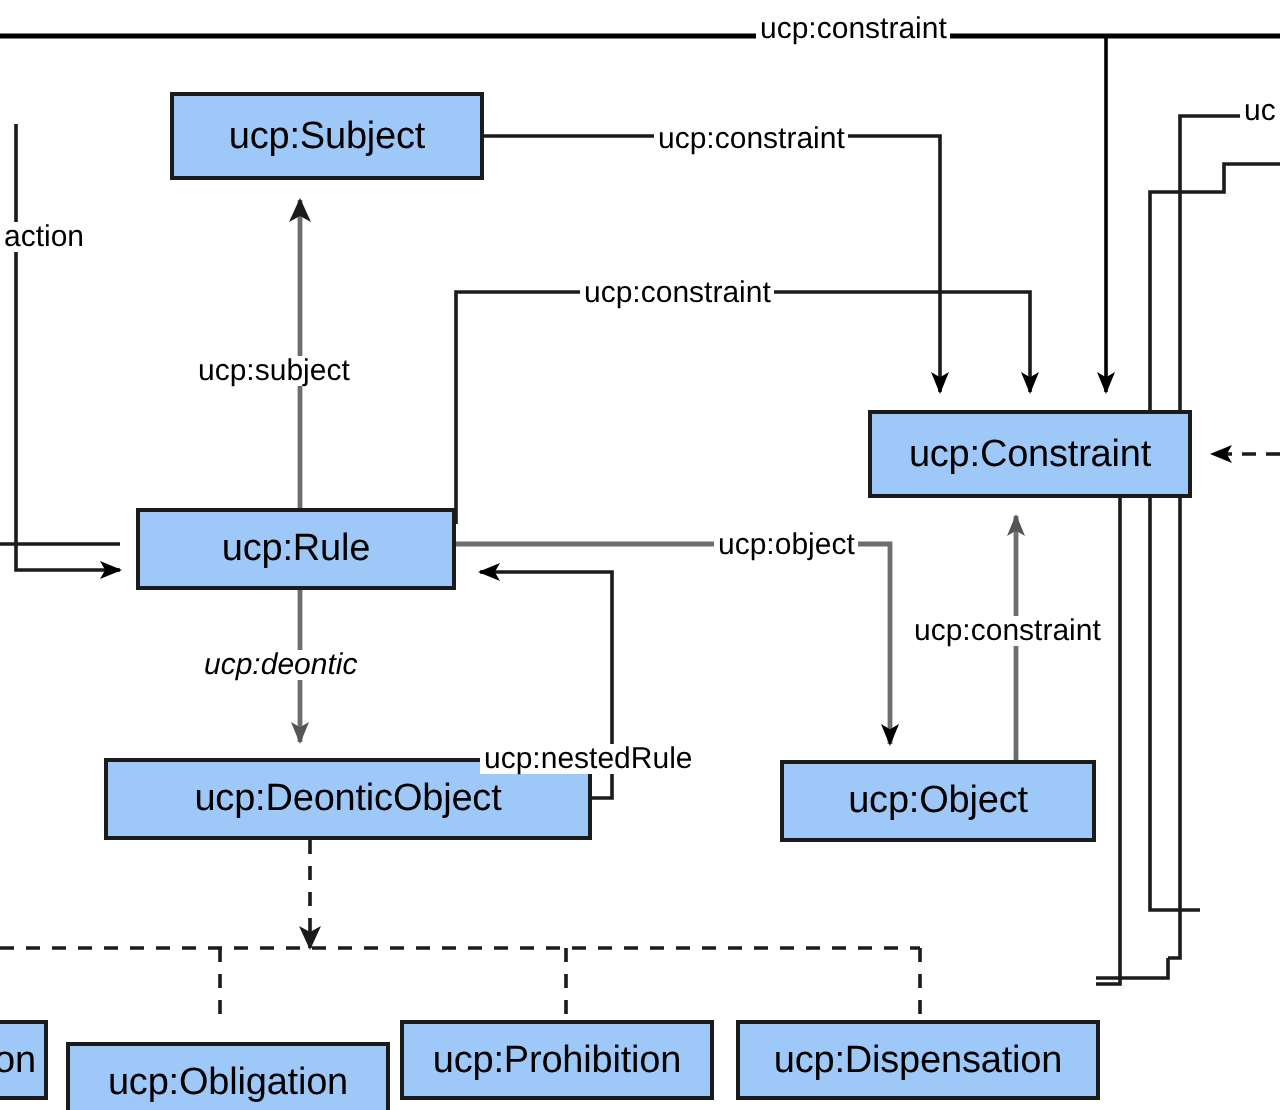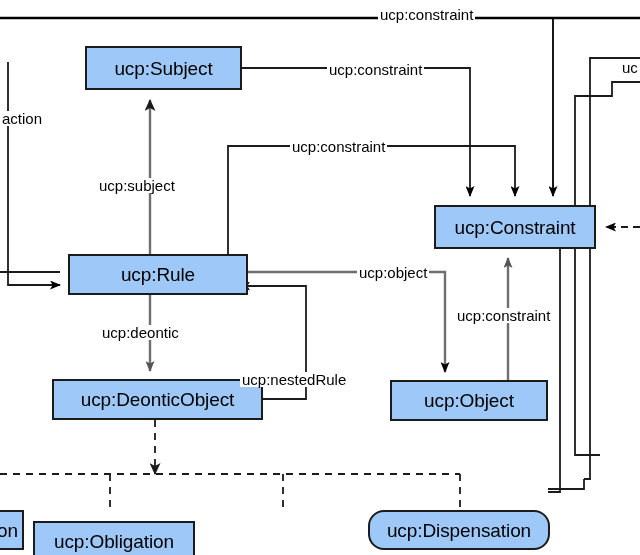--- a/index.html
+++ b/index.html
@@ -137,60 +137,63 @@
   </svg>
 
   <div class="node-box" style="left:85px; top:46px; width:157px; height:44px;">
     <span class="node-label">ucp:Subject</span>
   </div>
 
   <div class="node-box" style="left:434px; top:205px; width:162px; height:44px;">
     <span class="node-label">ucp:Constraint</span>
   </div>
 
-  <div class="node-box" style="left:68px; top:254px; width:180px; height:41px;">
+  <div class="node-box" style="left:68px; top:254px; width:160px; height:41px;">
     <span class="node-label">ucp:Rule</span>
   </div>
 
-  <div class="node-box" style="left:52px; top:379px; width:211px; height:41px;">
+  <div class="node-box" style="left:52px; top:379px; width:244px; height:41px;">
     <span class="node-label">ucp:DeonticObject</span>
   </div>
 
   <div class="node-box" style="left:390px; top:380px; width:158px; height:41px;">
     <span class="node-label">ucp:Object</span>
   </div>
 
   <div class="node-box" style="left:-66px; top:510px; width:90px; height:40px; justify-content:flex-end; padding-right:4px;">
     <span class="node-label">ion</span>
   </div>
 
   <div class="node-box" style="left:33px; top:521px; width:162px; height:40px;">
     <span class="node-label">ucp:Obligation</span>
   </div>
 
+  <div class="node-box" style="left:200px; top:510px; width:157px; height:40px;">
+    <span class="node-label">ucp:Prohibition</span>
+  </div>
 
-  <div class="node-box" style="left:368px; top:510px; width:182px; height:40px;border-radius:16px;">
+  <div class="node-box" style="left:368px; top:510px; width:182px; height:40px;">
     <span class="node-label">ucp:Dispensation</span>
   </div>
 
   <div class="edge-label" style="left:378px; top:7px;">ucp:constraint</div>
 
   <div class="edge-label" style="left:0px; top:111px;">action</div>
 
   <div class="edge-label" style="left:327px; top:62px;">ucp:constraint</div>
 
-  <div class="edge-label" style="left:620px; top:60px;">uc</div>
+  <div class="edge-label" style="left:620px; top:48px;">uc</div>
 
   <div class="edge-label" style="left:290px; top:139px;">ucp:constraint</div>
 
   <div class="edge-label" style="left:97px; top:178px;">ucp:subject</div>
 
   <div class="edge-label" style="left:357px; top:265px;">ucp:object</div>
 
-  <div class="edge-label" style="left:100px; top:325px;">ucp:deontic</div>
+  <div class="edge-label" style="left:100px; top:325px;font-style:italic;">ucp:deontic</div>
 
   <div class="edge-label" style="left:240px; top:336px;margin-top:36px;">ucp:nestedRule</div>
 
   <div class="edge-label" style="left:455px; top:308px;">ucp:constraint</div>
 
   <div class="edge-label" style="left:608px; top:447px;margin-left:48px;">ucp:</div>
 
 </div>
 
 </body></html>

